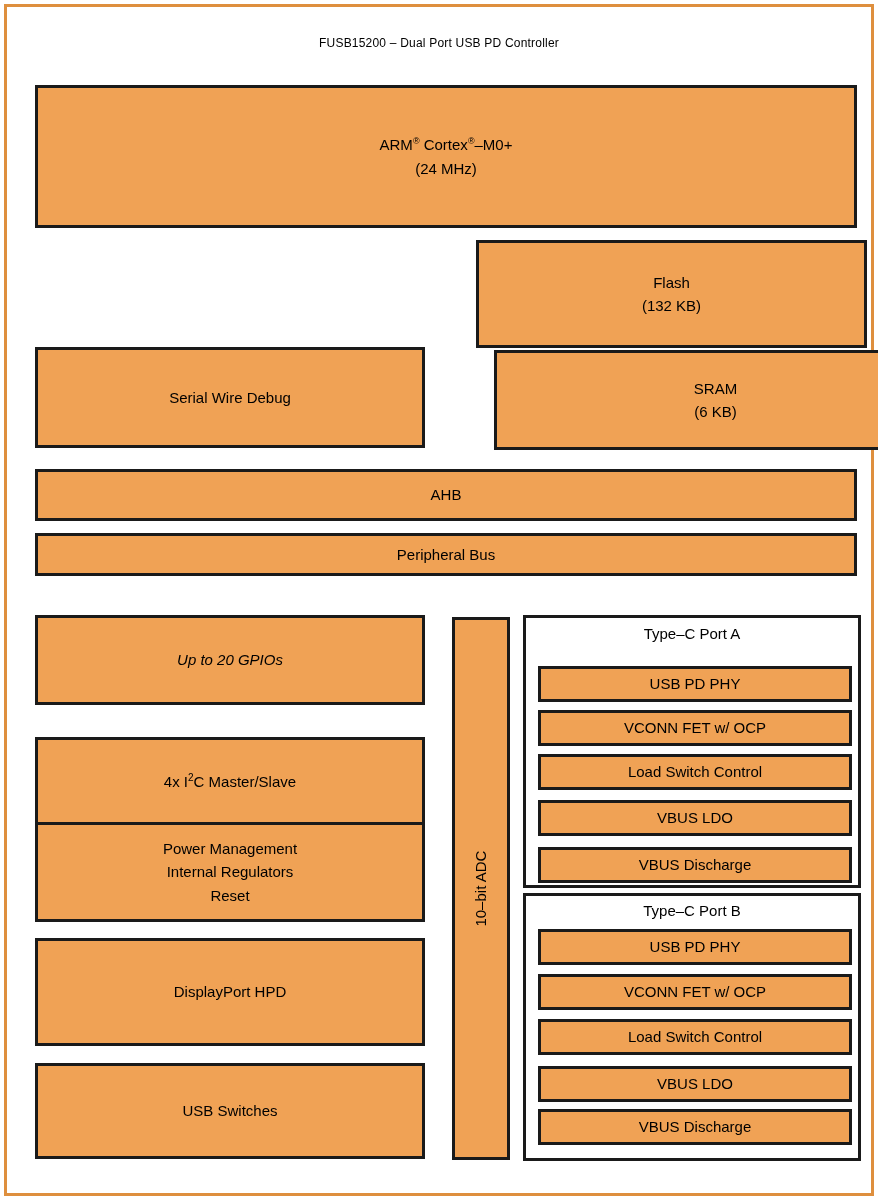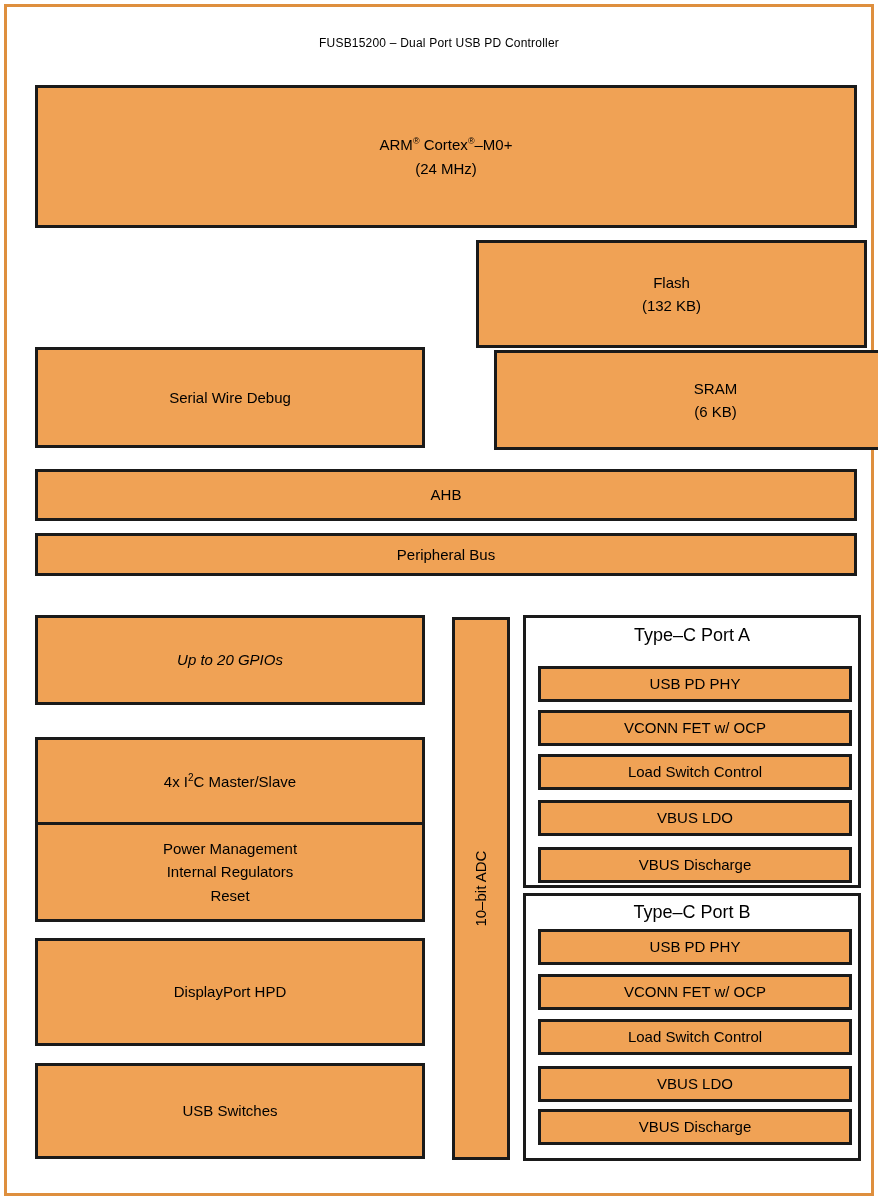--- a/index.html
+++ b/index.html
@@ -22,21 +22,21 @@
     position:absolute;background:var(--fill);border:3px solid var(--line);
     box-sizing:border-box;display:flex;flex-direction:column;
     align-items:center;justify-content:center;text-align:center;
     font-size:15px;line-height:1.55;
   }
   .portbox{
     position:absolute;background:#ffffff;border:3px solid var(--line);
     box-sizing:border-box;
   }
   .portbox .hdr{
-    position:absolute;left:0;right:0;text-align:center;font-size:18px;
+    position:absolute;left:0;right:0;text-align:center;font-size:15px;
   }
   .portbox .blk{left:12px;width:314px;height:36px;}
   sup.reg{font-size:9px;vertical-align:super;line-height:0;}
   sup.exp{font-size:10px;vertical-align:super;line-height:0;}
   .vtext{transform:rotate(-90deg);white-space:nowrap;}
 </style>
 </head>
 <body>
 
 <div class="canvas">

